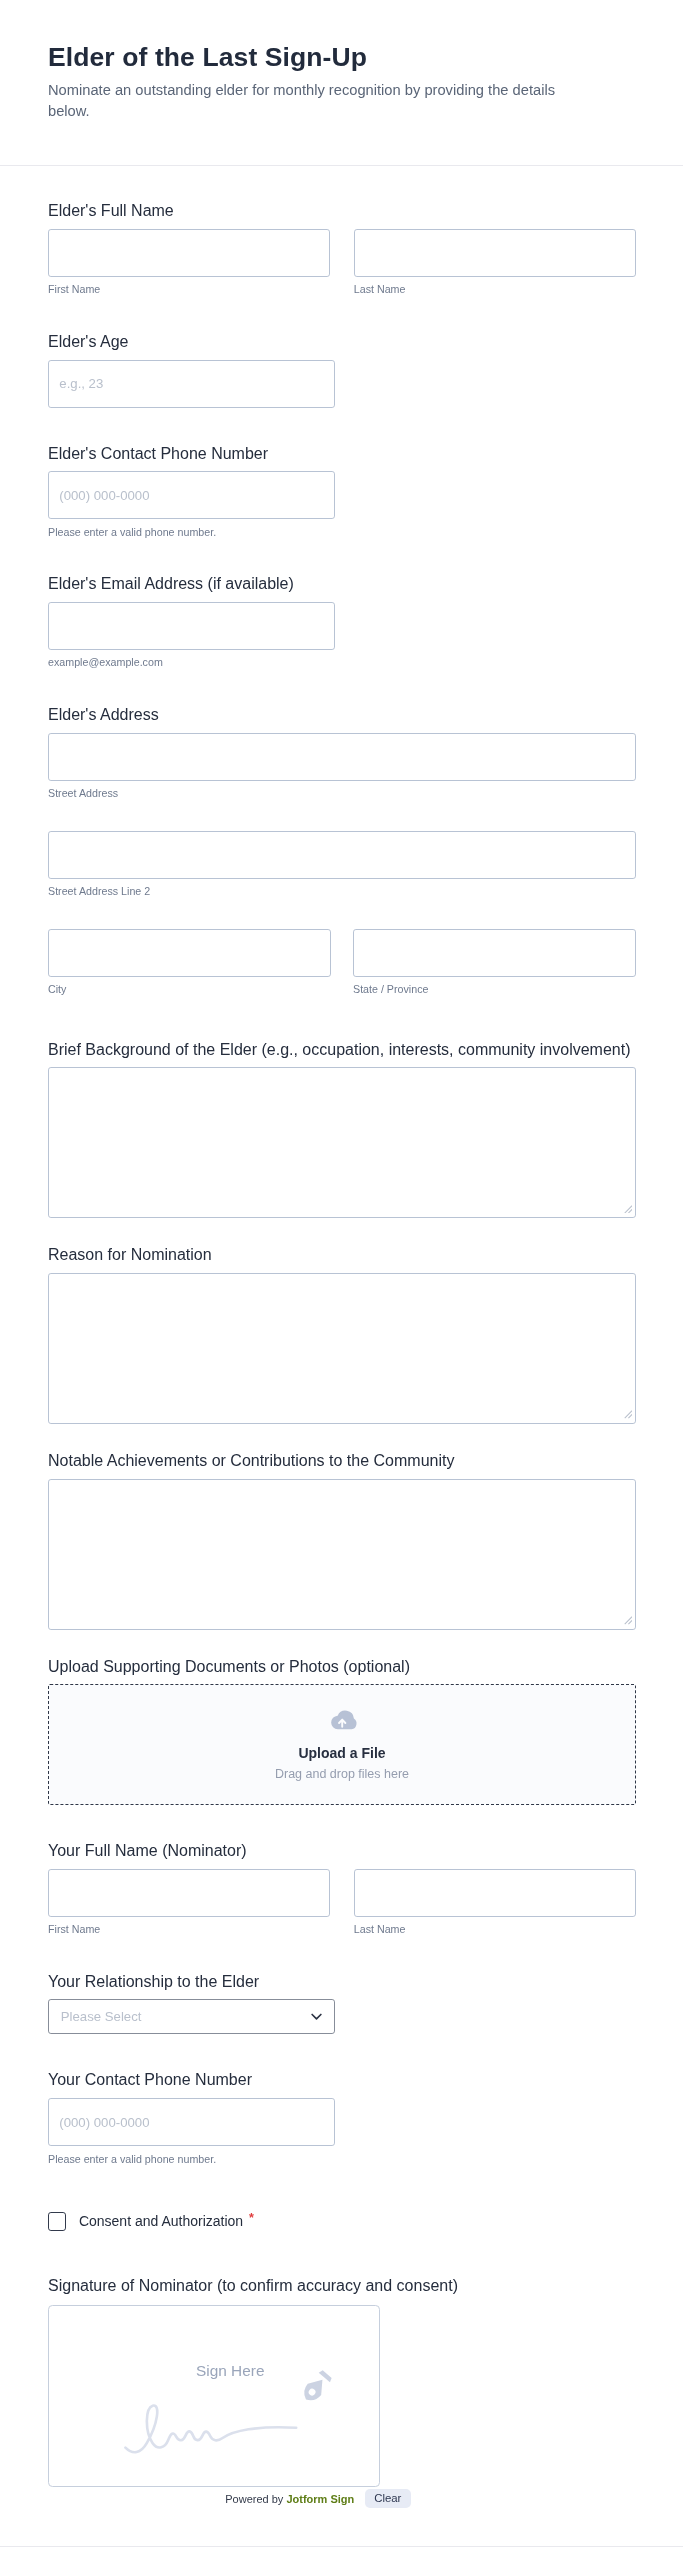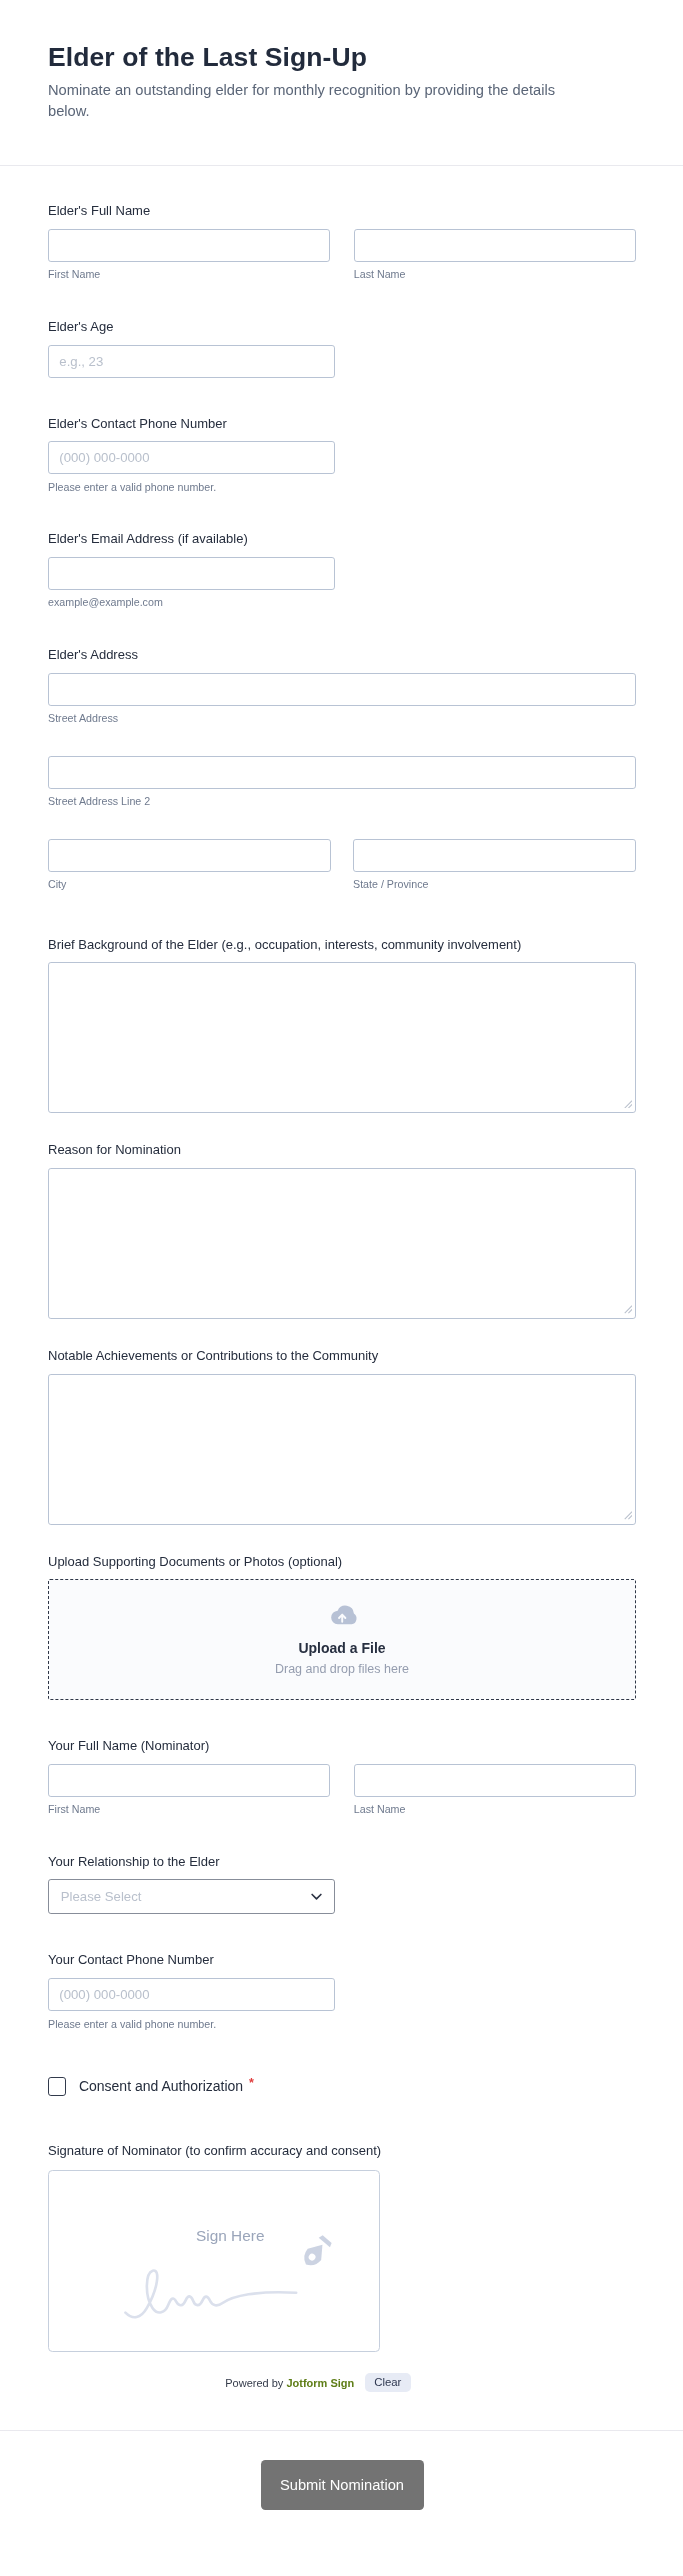--- a/index.html
+++ b/index.html
@@ -10,23 +10,23 @@
     color: #252d3d;
   }
   .header { padding: 41px 48px 43px 48px; border-bottom: 0.7px solid #e9e9ee; }
   .form-title { font-size: 26.5px; font-weight: 700; color: #222b3c; line-height: 32px; letter-spacing: 0.1px; }
   .form-subtitle { margin-top: 7.3px; font-size: 14.7px; line-height: 21px; color: #5a6577; font-weight: 400; }
   .form-body { padding: 37px 48px 0 48px; }
   .q { margin-bottom: 38px; }
   .q.mb56 { margin-bottom: 29px; }
   .q.mb62 { margin-bottom: 46px; }
   .q.mb64 { margin-bottom: 47px; }
-  .q-label { font-size: 13px; font-weight: 500; color: #252d3d; margin-bottom: 9.6px; line-height: 16px; }
+  .q-label { font-size: 16px; font-weight: 500; color: #252d3d; margin-bottom: 9.6px; line-height: 16px; }
   .text-input {
-    display: block; width: 100%; height: 33px;
+    display: block; width: 100%; height: 48px;
     border: 0.7px solid #b8c3d4; border-radius: 2.9px; background: #fff;
     font-family: "Liberation Sans", sans-serif; font-size: 13.2px; color: #252d3d;
     padding: 0 10.3px; outline: none;
   }
   .text-input::placeholder { color: #b9c0cc; opacity: 1; }
   .sublabel { font-size: 10.7px; color: #6f7a8e; margin-top: 6.6px; line-height: 12.5px; }
   .row2 { display: flex; gap: 23.5px; }
   .row3 { display: flex; gap: 22px; }
   .col { flex: 1; min-width: 0; }
   .half { width: 287px; }
@@ -60,21 +60,21 @@
   }
   .checkbox-label { font-size: 14px; font-weight: 500; color: #252d3d; margin-left: 12.5px; }
   .required-star { color: #e03e3e; font-size: 12.5px; font-weight: 700; margin-left: 5.9px; position: relative; top: -3.7px; }
   .sig-box {
     width: 332px; height: 182px; border: 0.7px solid #c6cfdd; border-radius: 4.4px;
     background: #fff; position: relative; cursor: crosshair;
   }
   .sign-here { position: absolute; left: 147px; top: 56px; font-size: 15.4px; color: #9aa5ba; }
   .sig-squiggle { position: absolute; left: 72px; top: 87px; }
   .pen-icon { position: absolute; left: 245px; top: 63px; }
-  .sig-footer { width: 363px; display: flex; justify-content: flex-end; align-items: center; margin-top: 21px; }
+  .sig-footer { width: 363px; display: flex; justify-content: flex-end; align-items: center; margin-top: 2px; }
   .powered-by { font-size: 11px; color: #333a4a; }
   .brand { font-weight: 700; color: #5e7d16; }
   .clear-btn {
     margin-left: 10.3px; background: #e7ebf5; color: #2e3750; border: none;
     border-radius: 5px; font-family: "Liberation Sans", sans-serif;
     font-size: 11.4px; padding: 3.7px 9.6px; height: 19px; line-height: 11.8px; cursor: pointer;
   }
   .submit-bar {
     border-top: 0.7px solid #e9e9ee; margin-top: 29px;
     padding: 29px 0 40px 0; display: flex; justify-content: center;

